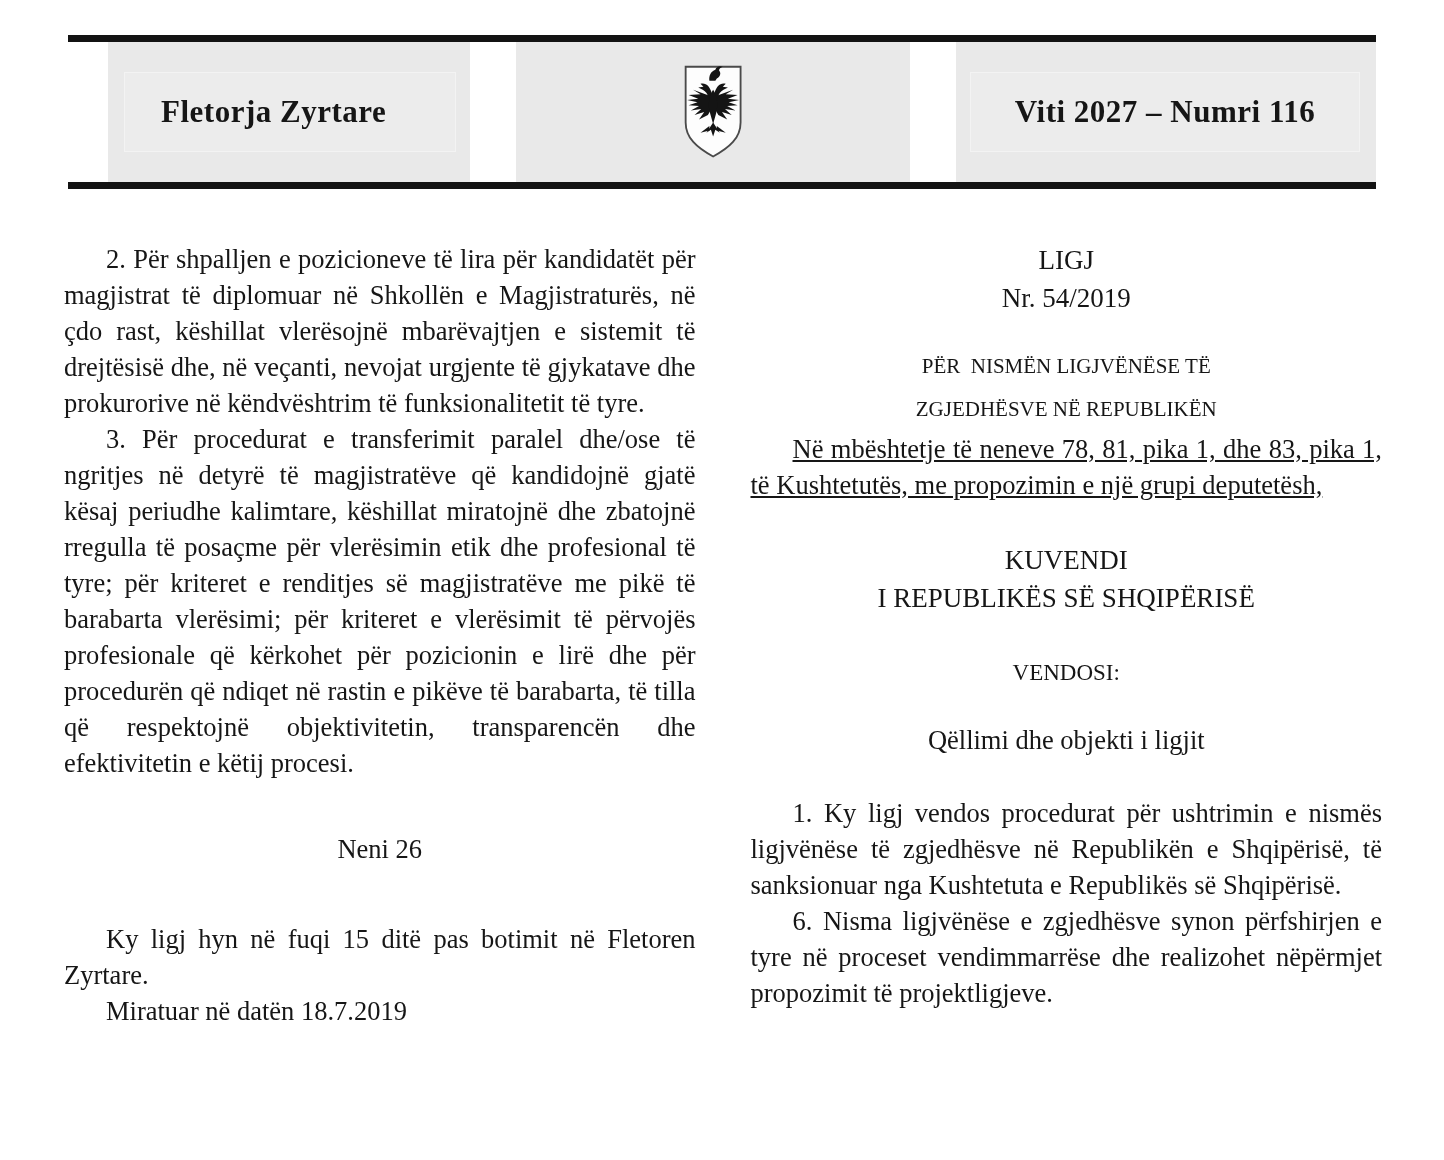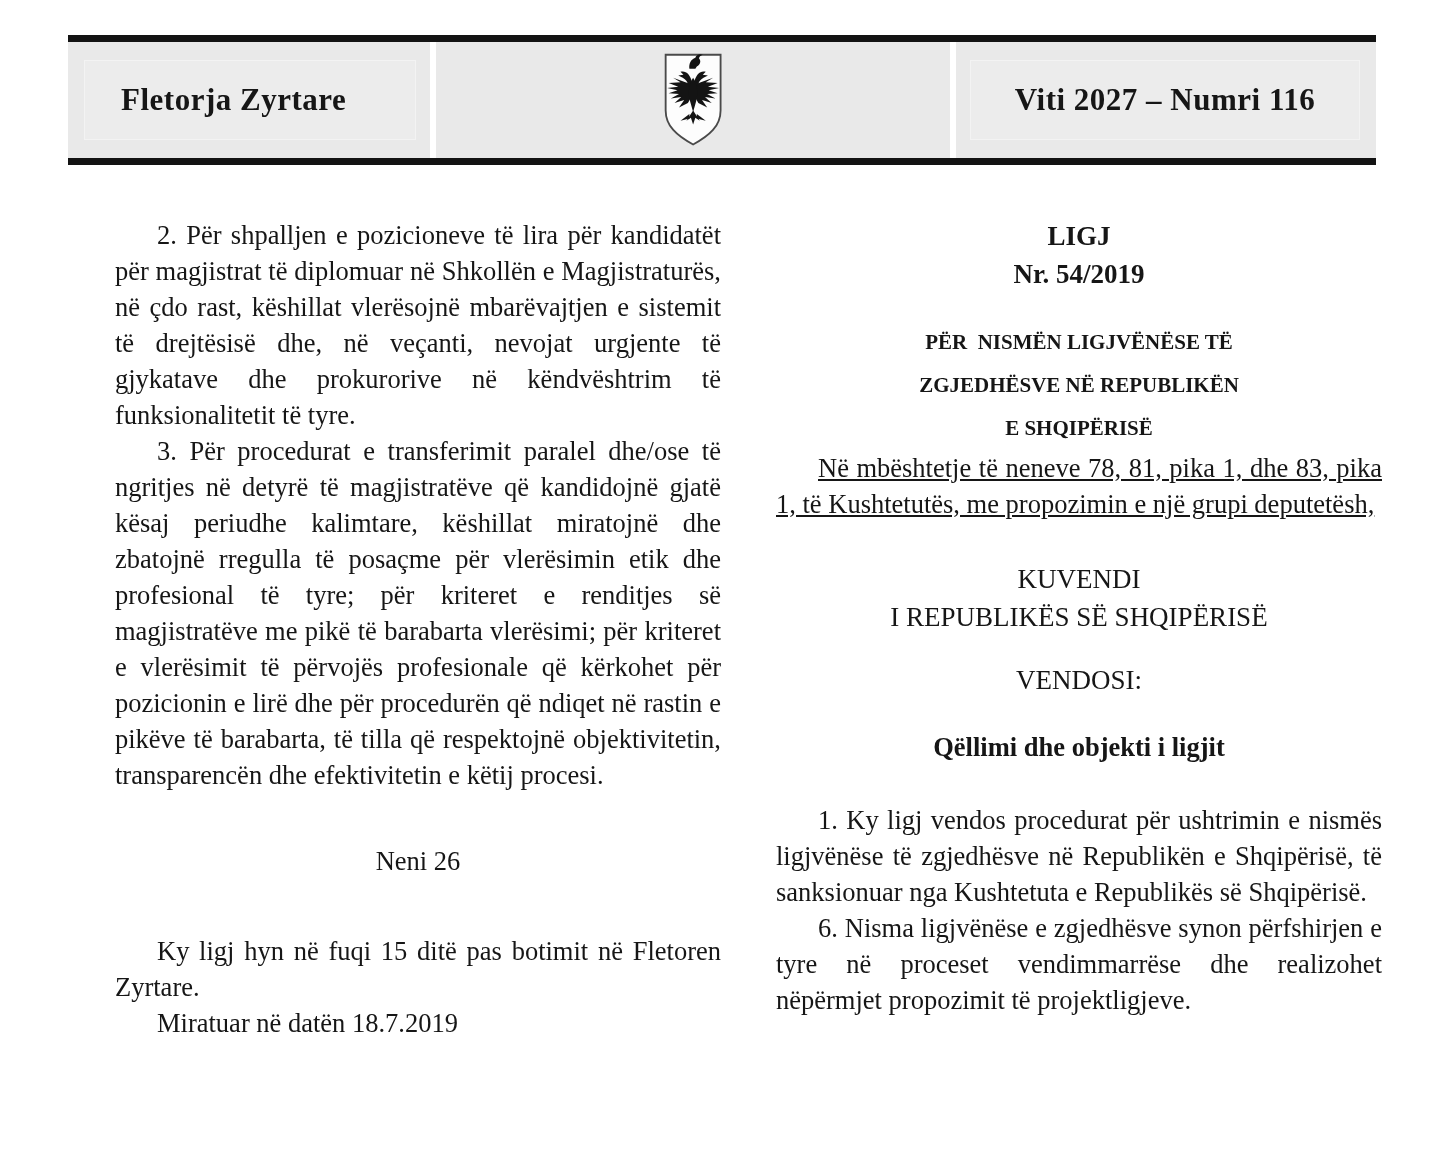--- a/index.html
+++ b/index.html
@@ -19,24 +19,25 @@
   .masthead {
     margin: 35px 68px 0 68px;
     display: flex;
     gap: 6px;
     border-top: 7px solid #131313;
     border-bottom: 7px solid #131313;
     background: #ffffff;
   }
   .mast-cell {
     background: #e9e9e9;
-    height: 116px;
+    height: 140px;
     display: flex;
     align-items: center;
     box-sizing: border-box;
+    margin-left: 40px;
   }
   .mast-cell-left   { flex: 0 0 362px; }
   .mast-cell-center { flex: 1 1 auto; justify-content: center; }
   .mast-cell-right  { flex: 0 0 420px; }
 
   .mast-inner {
     background: #ececec;
     border: 1px solid #f3f3f3;
     box-sizing: border-box;
     height: 80px;
@@ -53,45 +54,45 @@
     letter-spacing: 0.5px;
     white-space: nowrap;
   }
 
   .emblem-svg { height: 98px; width: auto; display: block; }
 
   
   .content {
     display: flex;
     gap: 55px;
-    padding: 52px 62px 0 115px;
+    padding: 52px 62px 0 64px;
     box-sizing: border-box;
   }
   .col {
     flex: 1 1 0;
     font-size: 26.5px;
     line-height: 36px;
     text-align: justify;
   }
   .col p { margin: 0; text-indent: 42px; }
 
   .center { text-align: center; text-indent: 0; }
-  .bold   { font-weight: bold; }
+  .bold   { font-weight: normal; }
 
   
   .article-heading { margin: 50px 0 54px 0; }
   .approval { margin-top: 44px; text-align: left; }
 
   
   .law-head   { line-height: 38px; font-size: 27px; }
   .law-title  { margin-top: 28px; line-height: 43px; font-size: 21px; }
   .law-title .t-line { white-space: pre-wrap; }
   .preamble   { margin-top: 30px; text-decoration: underline; }
   .assembly   { margin-top: 38px; line-height: 38px; font-size: 27px; }
-  .decision   { margin-top: 26px; font-size: 27px; }
+  .decision   { margin-top: 38px; font-size: 23px; }
   .article-head { margin-top: 30px; line-height: 38px; }
   .rc-paragraphs { margin-top: 36px; }
 </style>
 </head>
 <body>
 
 <div class="page">
 
   <header class="masthead">
     <div class="mast-cell mast-cell-left">
@@ -145,21 +146,20 @@
 
     <section class="col">
       <div class="center bold law-head">
         <div>LIGJ</div>
         <div>Nr. 54/2019</div>
       </div>
 
       <div class="center bold law-title">
         <div class="t-line">PËR  NISMËN LIGJVËNËSE TË</div>
         <div class="t-line">ZGJEDHËSVE NË REPUBLIKËN</div>
-        <div class="t-line">E SHQIPËRISË</div>
       </div>
 
       <p class="preamble">Në mbështetje të neneve 78, 81, pika 1, dhe 83, pika 1, të Kushtetutës, me propozimin e një grupi deputetësh,</p>
 
       <div class="center assembly">
         <div>KUVENDI</div>
         <div>I REPUBLIKËS SË SHQIPËRISË</div>
       </div>
 
       <div class="center decision">VENDOSI:</div>

